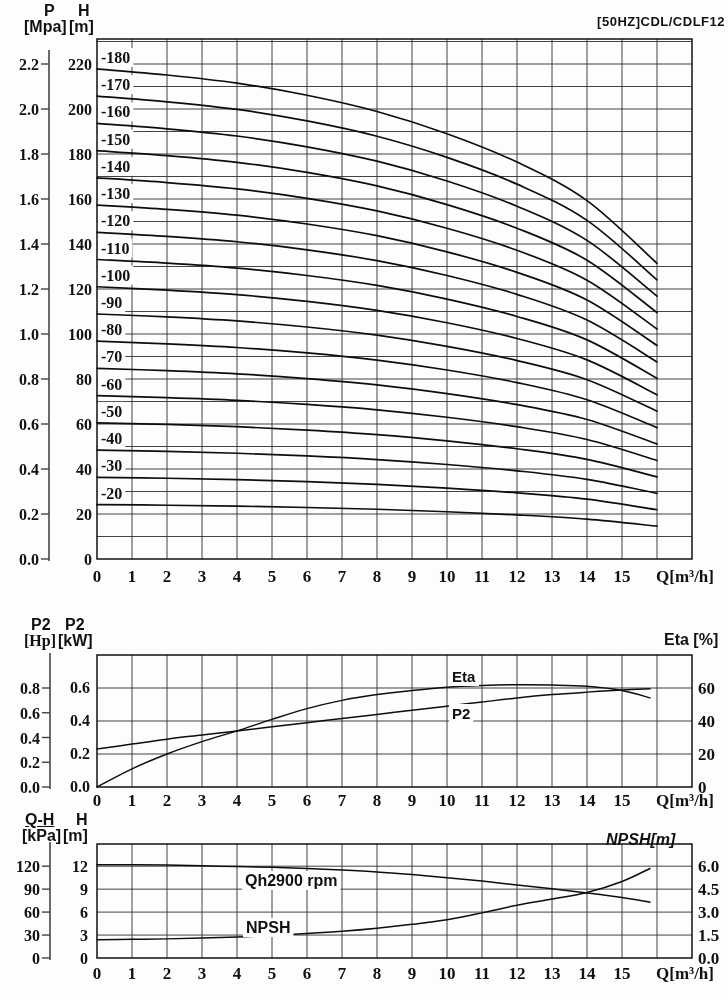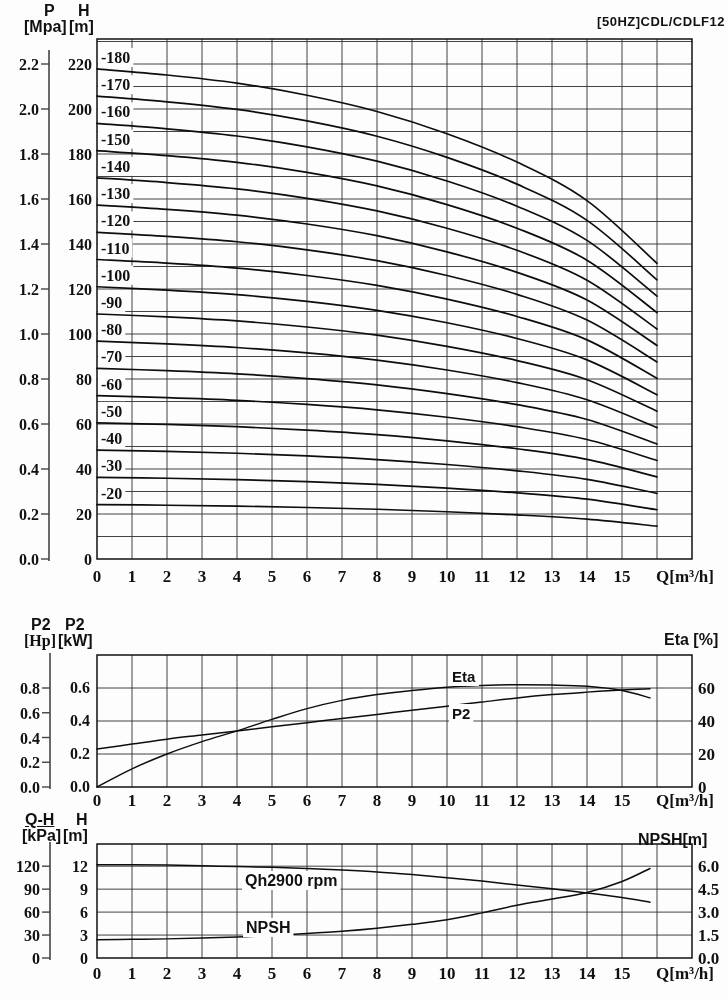--- a/index.html
+++ b/index.html
@@ -37,21 +37,21 @@
   <span class="hdr" style="left:31px;top:617px;">P2</span>
   <span class="hdr" style="left:65px;top:617px;">P2</span>
   <span class="hdr" style="left:24px;top:633px;font-family:Liberation Serif, serif;">[Hp]</span>
   <span class="hdr" style="left:58px;top:633px;">[kW]</span>
   <span class="hdr" style="left:652px;top:632px;margin-left:12px;">Eta [%]</span>
 
   <span class="hdr" style="left:25px;top:812px;text-decoration:underline;">Q-H</span>
   <span class="hdr" style="left:76px;top:812px;">H</span>
   <span class="hdr" style="left:22px;top:828px;">[kPa]</span>
   <span class="hdr" style="left:63px;top:828px;">[m]</span>
-  <span class="hdr" style="left:638px;top:832px;">NPSH[m]</span>
+  <span class="hdr" style="left:606px;top:832px;font-style:italic;">NPSH[m]</span>
 
   <svg id="svg-main" style="top:0;" width="728" height="600" viewBox="0 0 728 600">
       <line x1="132" y1="39" x2="132" y2="559" class="grid"></line>
       <line x1="167" y1="39" x2="167" y2="559" class="grid"></line>
       <line x1="202" y1="39" x2="202" y2="559" class="grid"></line>
       <line x1="237" y1="39" x2="237" y2="559" class="grid"></line>
       <line x1="272" y1="39" x2="272" y2="559" class="grid"></line>
       <line x1="307" y1="39" x2="307" y2="559" class="grid"></line>
       <line x1="342" y1="39" x2="342" y2="559" class="grid"></line>
       <line x1="377" y1="39" x2="377" y2="559" class="grid"></line>

